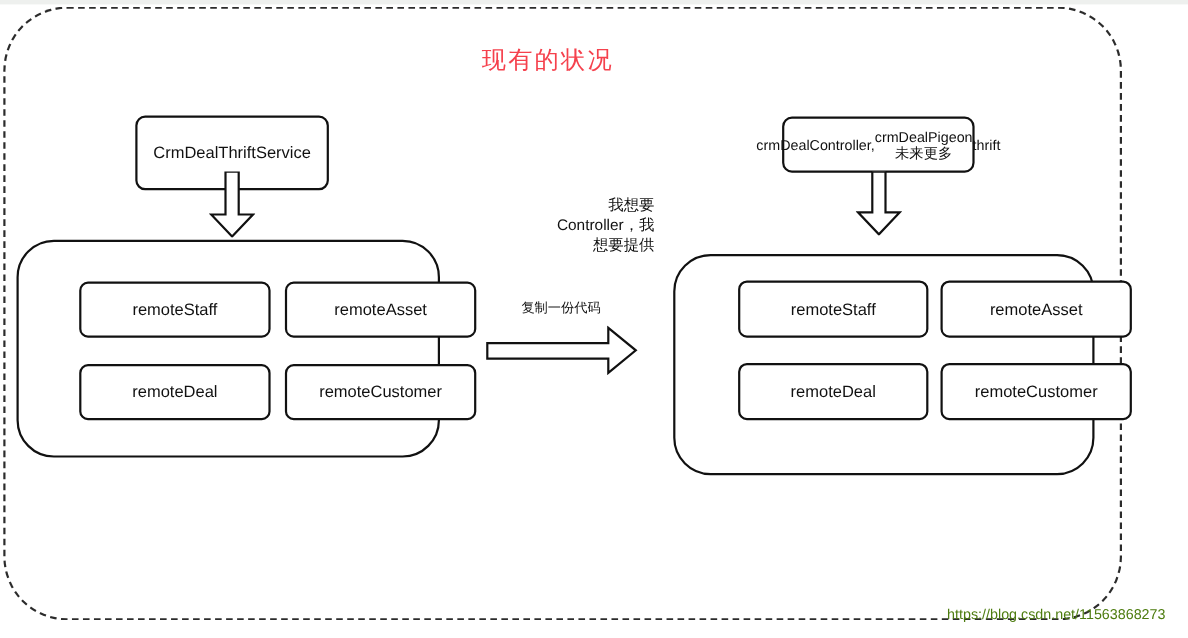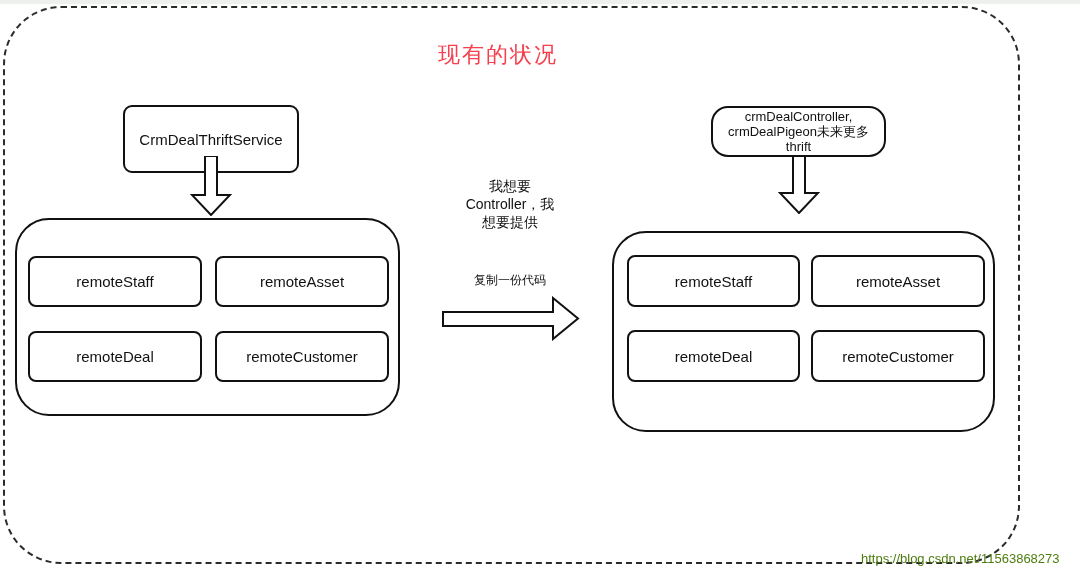--- a/index.html
+++ b/index.html
@@ -50,61 +50,60 @@
   }
   .service-box-left {
     left: 123px; top: 105px;
     width: 176px; height: 68px;
   }
   .service-box-right {
     left: 711px; top: 106px;
     width: 175px; height: 51px;
     font-size: 13px;
     line-height: 15px;
-    flex-direction: column;
-    border-radius: 17px;
   }
   .service-box-right span { display: block; }
   .group-container {
     position: absolute;
     border: 2px solid #111;
     border-radius: 34px;
     background: #fff;
   }
   .group-left  { left: 15px;  top: 218px; width: 385px; height: 198px; }
   .group-right { left: 612px; top: 231px; width: 383px; height: 201px; }
   .module-box {
     position: absolute;
     border: 2px solid #111;
     border-radius: 8px;
     background: #fff;
     display: flex;
     align-items: center;
     justify-content: center;
     font-size: 15px;
+    margin-left: 44px;
   }
   
   .gl-staff    { left: 11px;  top: 36px;  width: 174px; height: 51px; }
   .gl-asset    { left: 198px; top: 36px;  width: 174px; height: 51px; }
   .gl-deal     { left: 11px;  top: 111px; width: 174px; height: 51px; }
   .gl-customer { left: 198px; top: 111px; width: 174px; height: 51px; }
   
   .gr-staff    { left: 13px;  top: 22px;  width: 173px; height: 52px; }
   .gr-asset    { left: 197px; top: 22px;  width: 174px; height: 52px; }
   .gr-deal     { left: 13px;  top: 97px;  width: 173px; height: 52px; }
   .gr-customer { left: 197px; top: 97px;  width: 174px; height: 52px; }
   .arrow-svg { position: absolute; }
   .arrow-down-left  { left: 190px; top: 156px; }
   .arrow-down-right { left: 778px; top: 156px; }
   .arrow-right-mid  { left: 441px; top: 296px; }
   .mid-note {
     position: absolute;
     left: 425px; top: 177px;
     width: 170px;
-    text-align: center;
+    text-align: right;
     font-size: 14px;
     line-height: 18px;
   }
   .mid-note span { display: block; }
   .mid-action {
     position: absolute;
     left: 425px; top: 272px;
     width: 170px;
     text-align: center;
     font-size: 12px;

